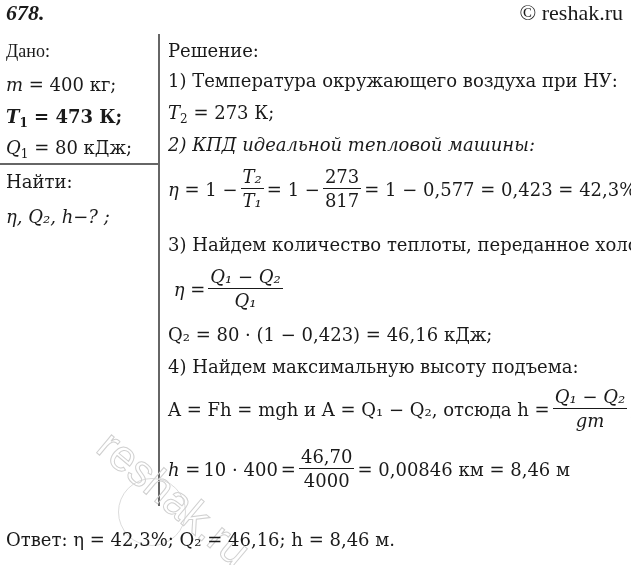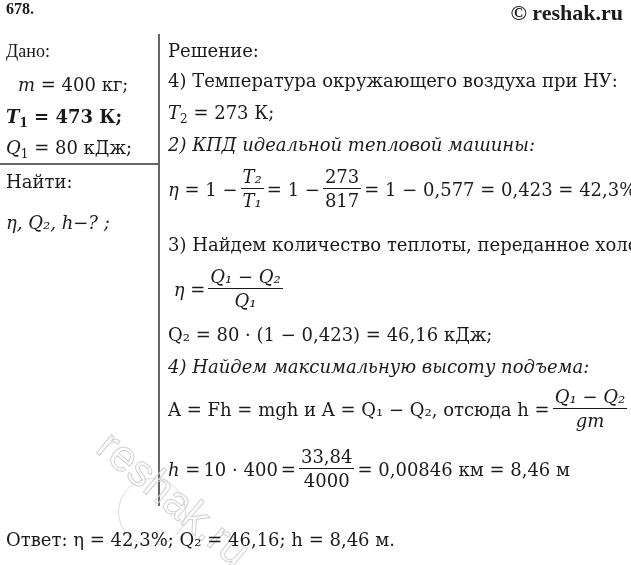--- a/index.html
+++ b/index.html
@@ -2,64 +2,64 @@
 <html><head>
   <meta charset="utf-8">
   <style>
     html, body { margin: 0; padding: 0; background: #ffffff; }
     body {
       width: 631px; height: 565px; position: relative; overflow: hidden;
       font-family: "DejaVu Serif", "Liberation Serif", serif;
       color: #1a1a1a;
     }
     .abs { position: absolute; white-space: nowrap; }
-    .num { font-size: 16px; font-weight: bold; font-family: "Liberation Serif", serif; }
+    .num { font-size: 22px; font-weight: bold; font-family: "Liberation Serif", serif; font-style: italic; }
     .site { font-size: 22px; font-family: "Liberation Serif", serif; }
     .t { font-size: 18px; line-height: 22px; }
     .m { font-style: italic; }
     sub { font-size: 12px; vertical-align: -4px; font-style: normal; }
     .frac { display: inline-flex; flex-direction: column; align-items: center; vertical-align: middle; margin: 0 3px; }
     .frac .n { border-bottom: 1.3px solid #1a1a1a; padding: 0 2px; line-height: 22px; }
     .frac .d { line-height: 24px; }
     .vline { position: absolute; left: 158px; top: 34px; width: 1.5px; height: 472px; background: #666; }
     .hline { position: absolute; left: 0; top: 163px; width: 158px; height: 1.5px; background: #666; }
     .wm { position: absolute; color: transparent; -webkit-text-stroke: 1px #d0d0d0; font-family: "Liberation Sans", sans-serif; }
     .wm-circle { position: absolute; border: 1.5px solid #dcdcdc; border-radius: 50%; }
   </style>
 </head>
 <body>
 
 <div class="abs num" style="left:6px; top:0px;">678.</div>
-<div class="abs site" style="right:8px; top:0px;font-weight:bold;">© reshak.ru</div>
+<div class="abs site" style="right:8px; top:0px;">© reshak.ru</div>
 
 <div class="vline"></div>
 <div class="hline"></div>
 
 <div>
   <div class="abs t" style="left:6px; top:40px;font-family:Liberation Serif, serif;">Дано:</div>
-  <div class="abs t" style="left:18px; top:74px;">
+  <div class="abs t" style="left:6px; top:74px;">
     <span class="m">m</span><span> = 400 кг;</span>
   </div>
   <div class="abs t" style="left:6px; top:106px;font-weight:bold;">
     <span class="m">T</span><sub>1</sub><span> = 473 К;</span>
   </div>
   <div class="abs t" style="left:6px; top:137px;">
     <span class="m">Q</span><sub>1</sub><span> = 80 кДж;</span>
   </div>
 </div>
 
 <div>
   <div class="abs t" style="left:6px; top:171px;">Найти:</div>
-  <div class="abs t m" style="left:6px; top:212px;">η, Q₂, h−? ;</div>
+  <div class="abs t m" style="left:6px; top:206px;">η, Q₂, h−? ;</div>
 </div>
 
 <div>
   <div class="abs t" style="left:168px; top:40px;">Решение:</div>
 
-  <div class="abs t" style="left:168px; top:70px;">4) Температура окружающего воздуха при НУ:</div>
+  <div class="abs t" style="left:168px; top:70px;">1) Температура окружающего воздуха при НУ:</div>
   <div class="abs t" style="left:168px; top:102px;">
     <span class="m">T</span><sub>2</sub> <span>= 273 К;</span>
   </div>
 
   <div class="abs t" style="left:168px; top:134px;font-style:italic;">2) КПД идеальной тепловой машины:</div>
   <div class="abs t" style="left:168px; top:166px; display:flex; align-items:center;">
     <span class="m">η</span>&nbsp;<span>= 1 −</span>
     <span class="frac">
         <span class="n m">T₂</span>
         <span class="d m">T₁</span>
@@ -75,37 +75,37 @@
   <div class="abs t" style="left:168px; top:234px;">3) Найдем количество теплоты, переданное холо −</div>
   <div class="abs t" style="left:168px; top:266px; display:flex; align-items:center;">
     &nbsp;<span class="m">η</span>&nbsp;=
     <span class="frac">
         <span class="n m">Q₁ − Q₂</span>
         <span class="d m">Q₁</span>
       </span>
   </div>
   <div class="abs t" style="left:168px; top:324px;">Q₂ = 80 · (1 − 0,423) = 46,16 кДж;</div>
 
-  <div class="abs t" style="left:168px; top:356px;font-style:italic;">4) Найдем максимальную высоту подъема:</div>
+  <div class="abs t" style="left:168px; top:356px;">4) Найдем максимальную высоту подъема:</div>
   <div class="abs t" style="left:168px; top:386px; display:flex; align-items:center;">
     <span>A = Fh = mgh и A = Q₁ − Q₂, отсюда h =</span>
     <span class="frac">
         <span class="n m">Q₁ − Q₂</span>
         <span class="d m">gm</span>
       </span>
     <span>;</span>
   </div>
   <div class="abs t" style="left:168px; top:446px; display:flex; align-items:center;">
     <span class="m">h =</span>
     <span class="frac">
         <span class="d">10 · 400</span>
       </span>
     =
     <span class="frac">
-        <span class="n">33,84</span>
+        <span class="n">46,70</span>
         <span class="d">4000</span>
       </span>
     <span>= 0,00846 км = 8,46 м</span>
   </div>
 </div>
 
 <div class="wm-circle" style="left:118px; top:478px; width:66px; height:66px;"></div>
 <div class="wm" style="left:120px; top:420px; font-size:44px; transform:rotate(40deg); transform-origin:left top;">reshak.ru</div>
 
 <div class="abs t" style="left:6px; top:529px;">Ответ: η = 42,3%; Q₂ = 46,16; h = 8,46 м.</div>

